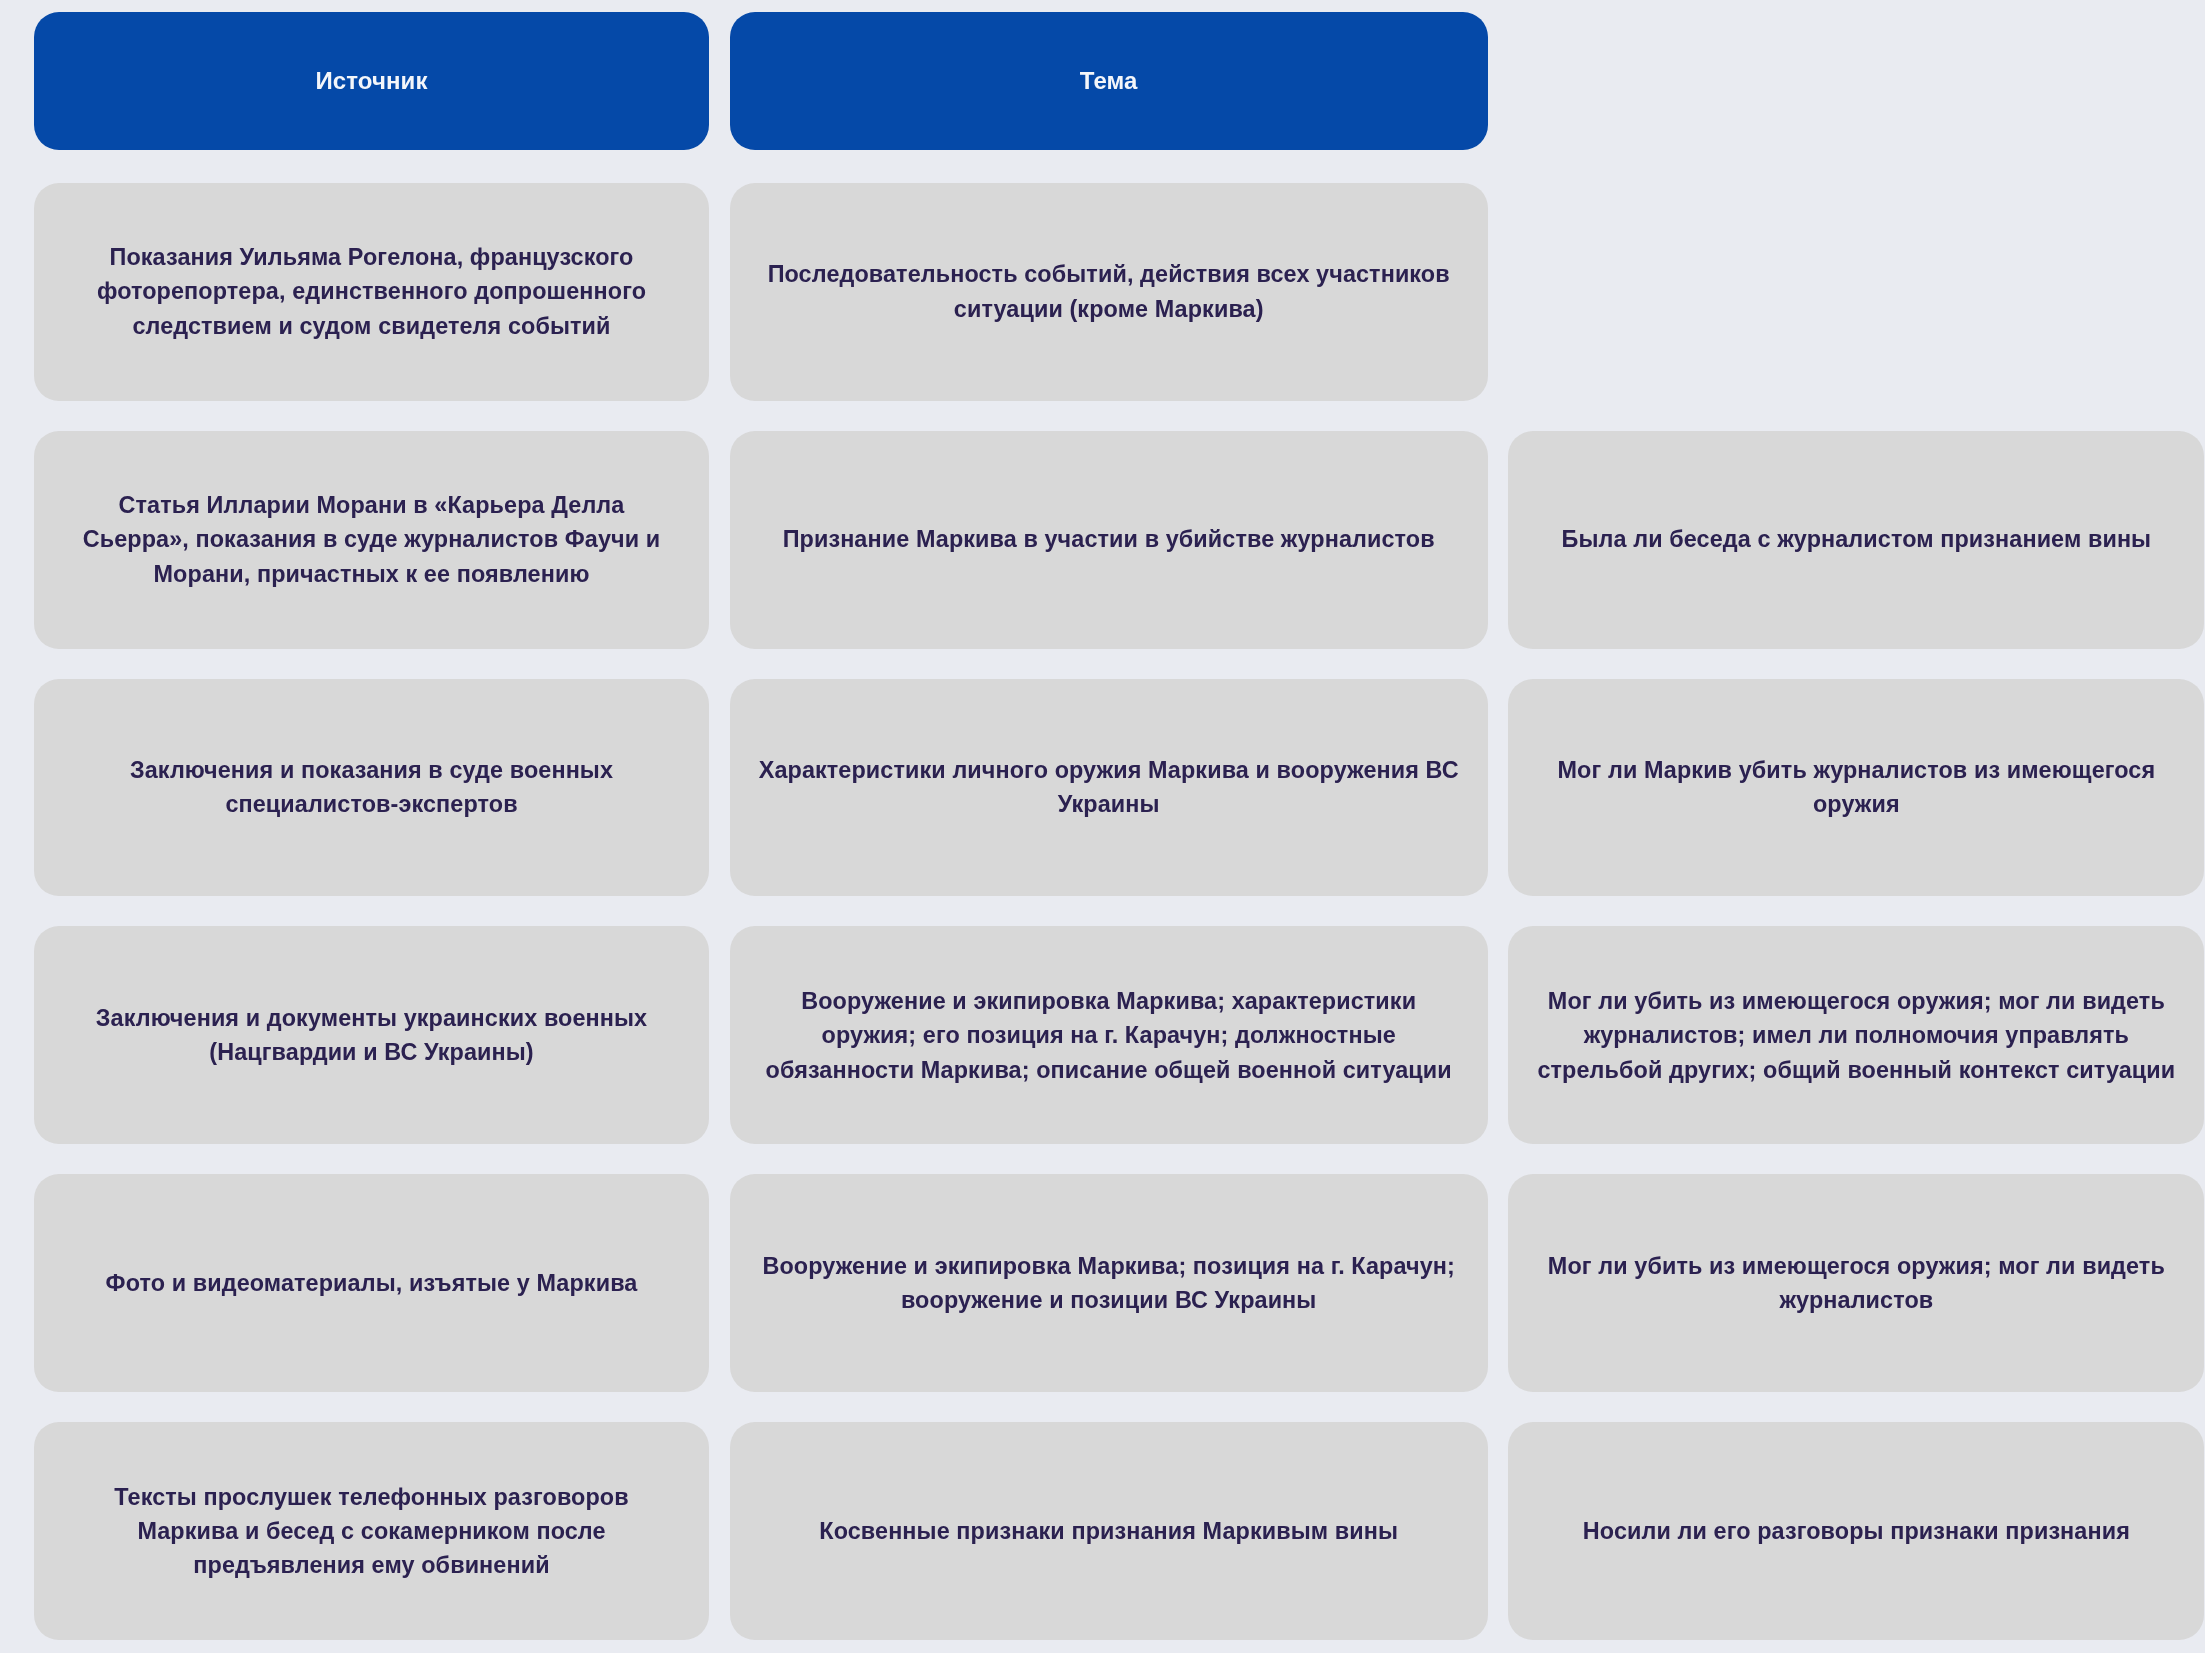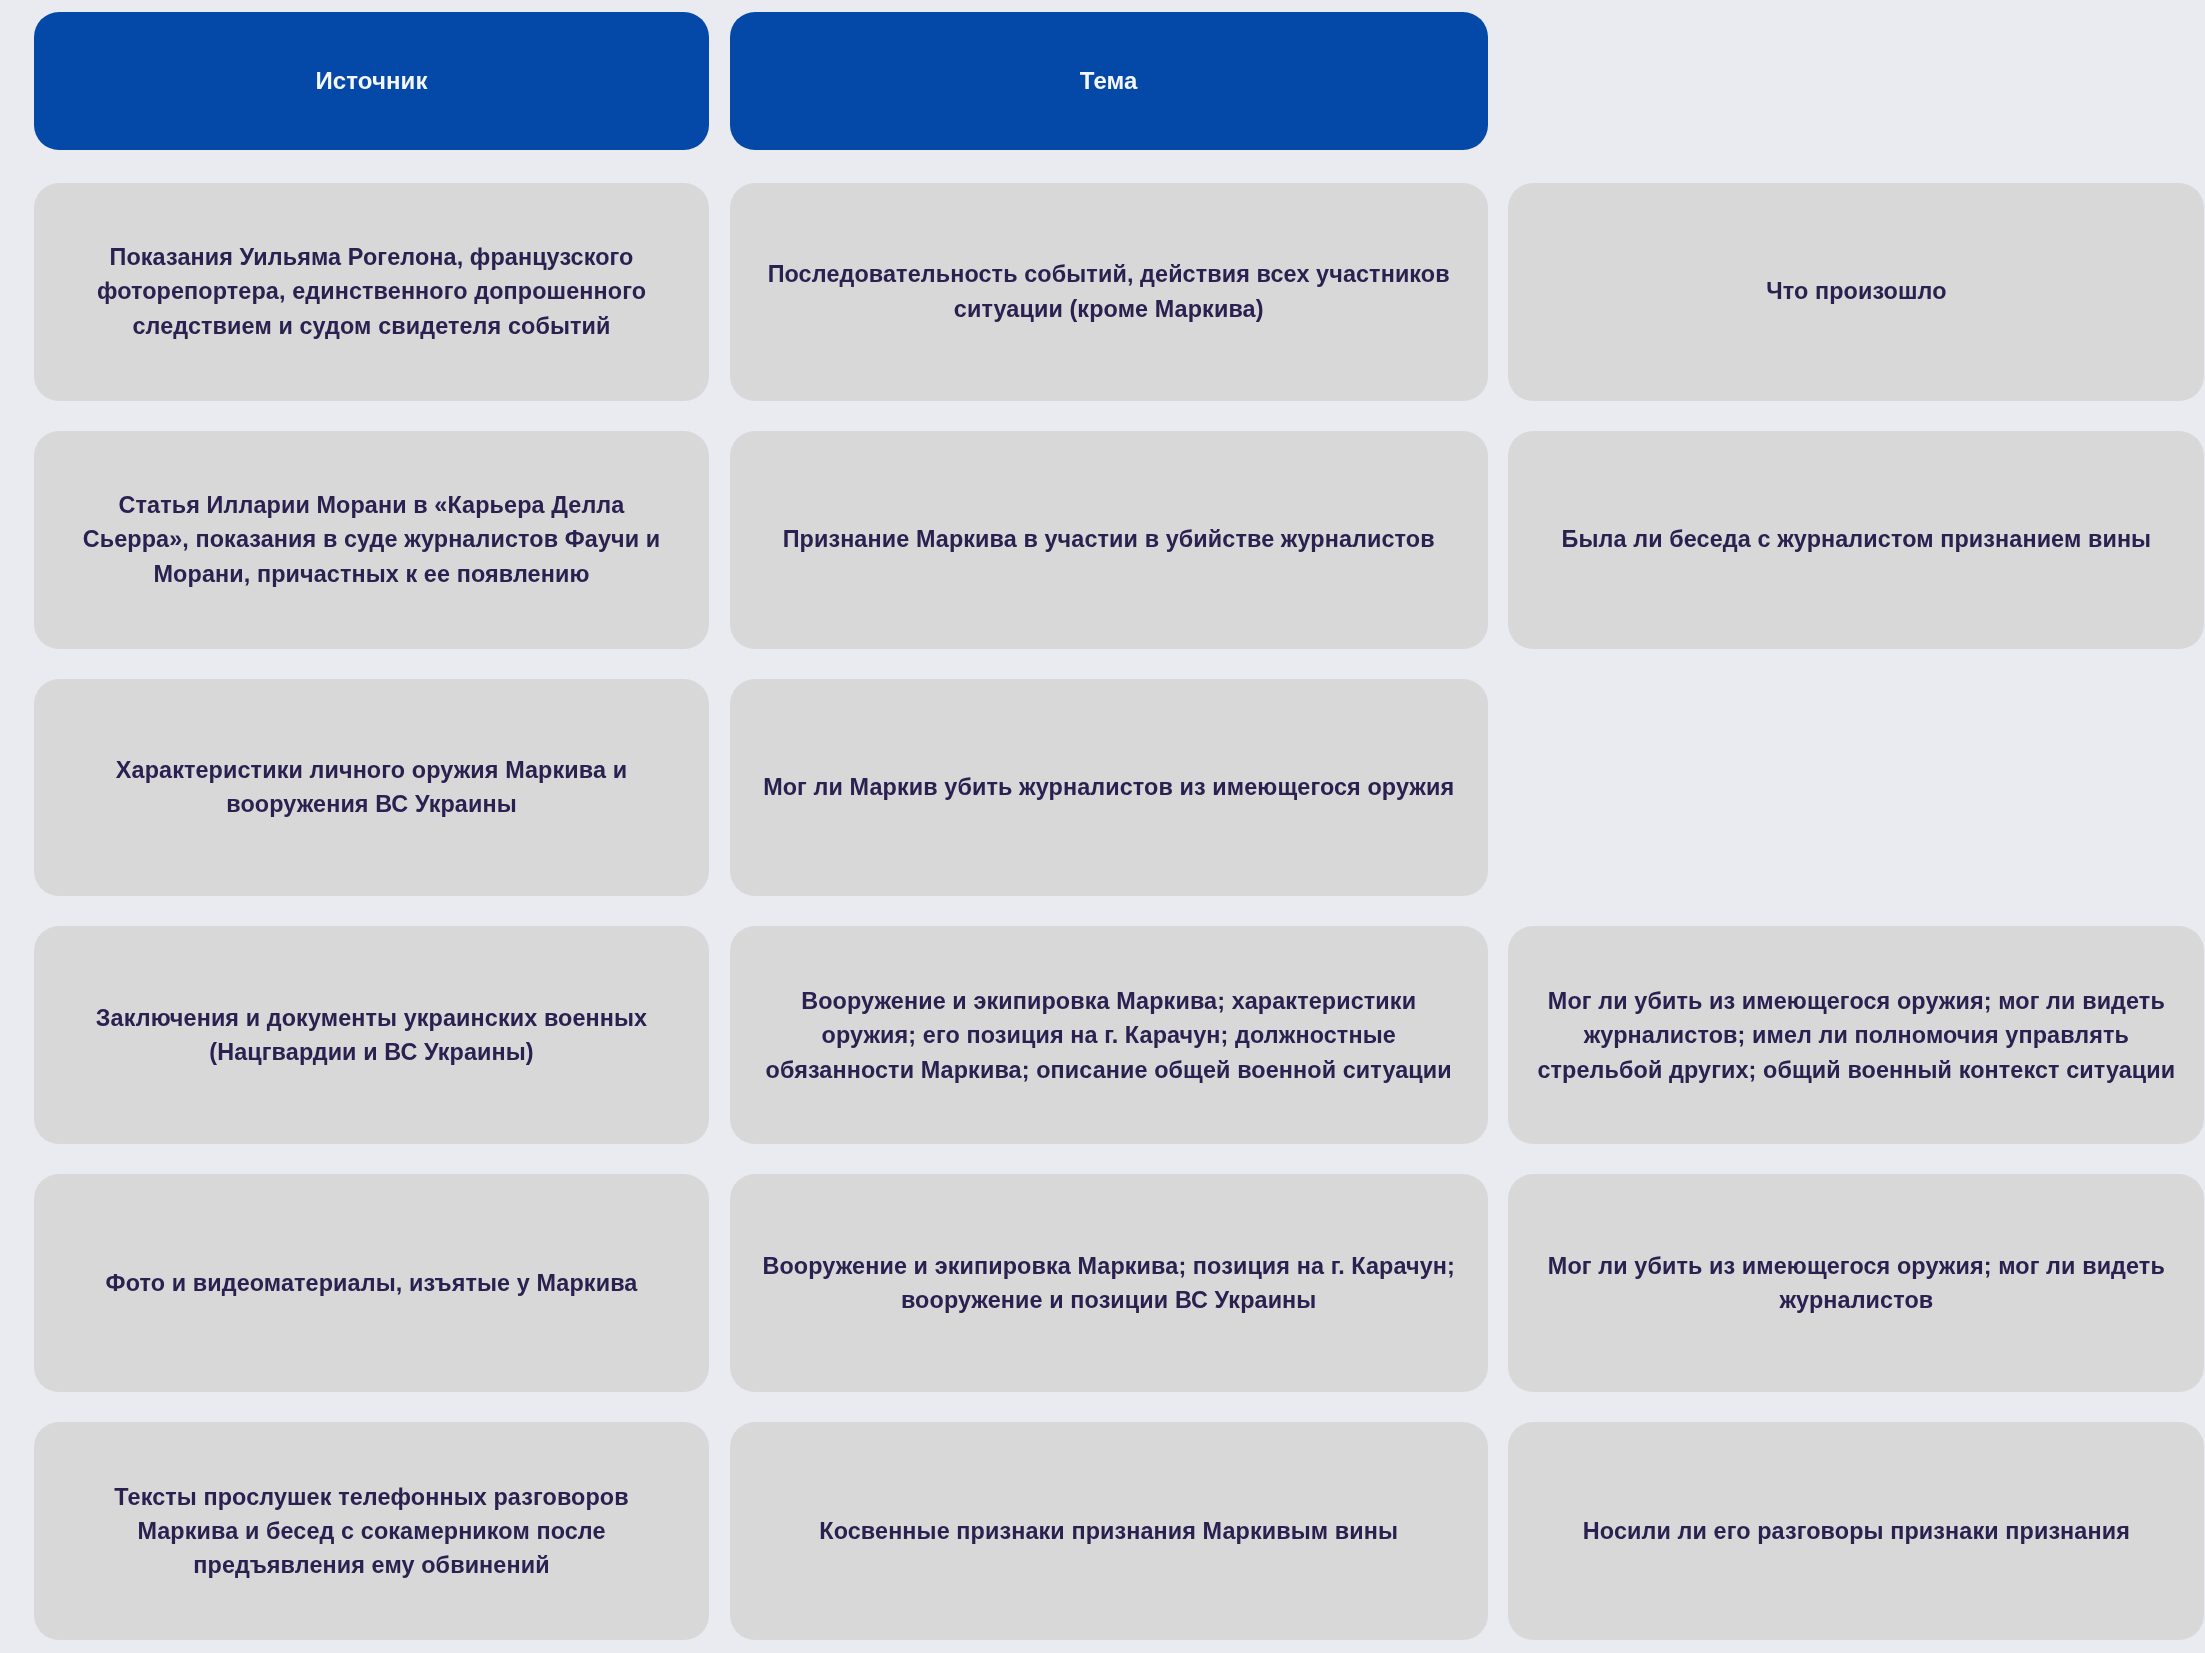--- a/index.html
+++ b/index.html
@@ -103,38 +103,38 @@
 
   <div class="body-rows">
 
     <div class="data-row">
       <div class="data-cell">
         <span class="cell-text">Показания Уильяма Рогелона, французского фоторепортера, единственного допрошенного следствием и судом свидетеля событий</span>
       </div>
       <div class="data-cell">
         <span class="cell-text">Последовательность событий, действия всех участников ситуации (кроме Маркива)</span>
       </div>
-      <div class="data-cell">
-        <span class="cell-text">Что произошло</span>
-      </div>
     </div>
 
     <div class="data-row">
       <div class="data-cell">
         <span class="cell-text">Статья Илларии Морани в «Карьера Делла Сьерра», показания в суде журналистов Фаучи и Морани, причастных к ее появлению</span>
       </div>
       <div class="data-cell">
         <span class="cell-text">Признание Маркива в участии в убийстве журналистов</span>
       </div>
       <div class="data-cell">
         <span class="cell-text">Была ли беседа с журналистом признанием вины</span>
       </div>
     </div>
 
     <div class="data-row">
+      <div class="data-cell">
+        <span class="cell-text">Заключения и показания в суде военных специалистов-экспертов</span>
+      </div>
       <div class="data-cell">
         <span class="cell-text">Характеристики личного оружия Маркива и вооружения ВС Украины</span>
       </div>
       <div class="data-cell">
         <span class="cell-text">Мог ли Маркив убить журналистов из имеющегося оружия</span>
       </div>
     </div>
 
     <div class="data-row">
       <div class="data-cell">

